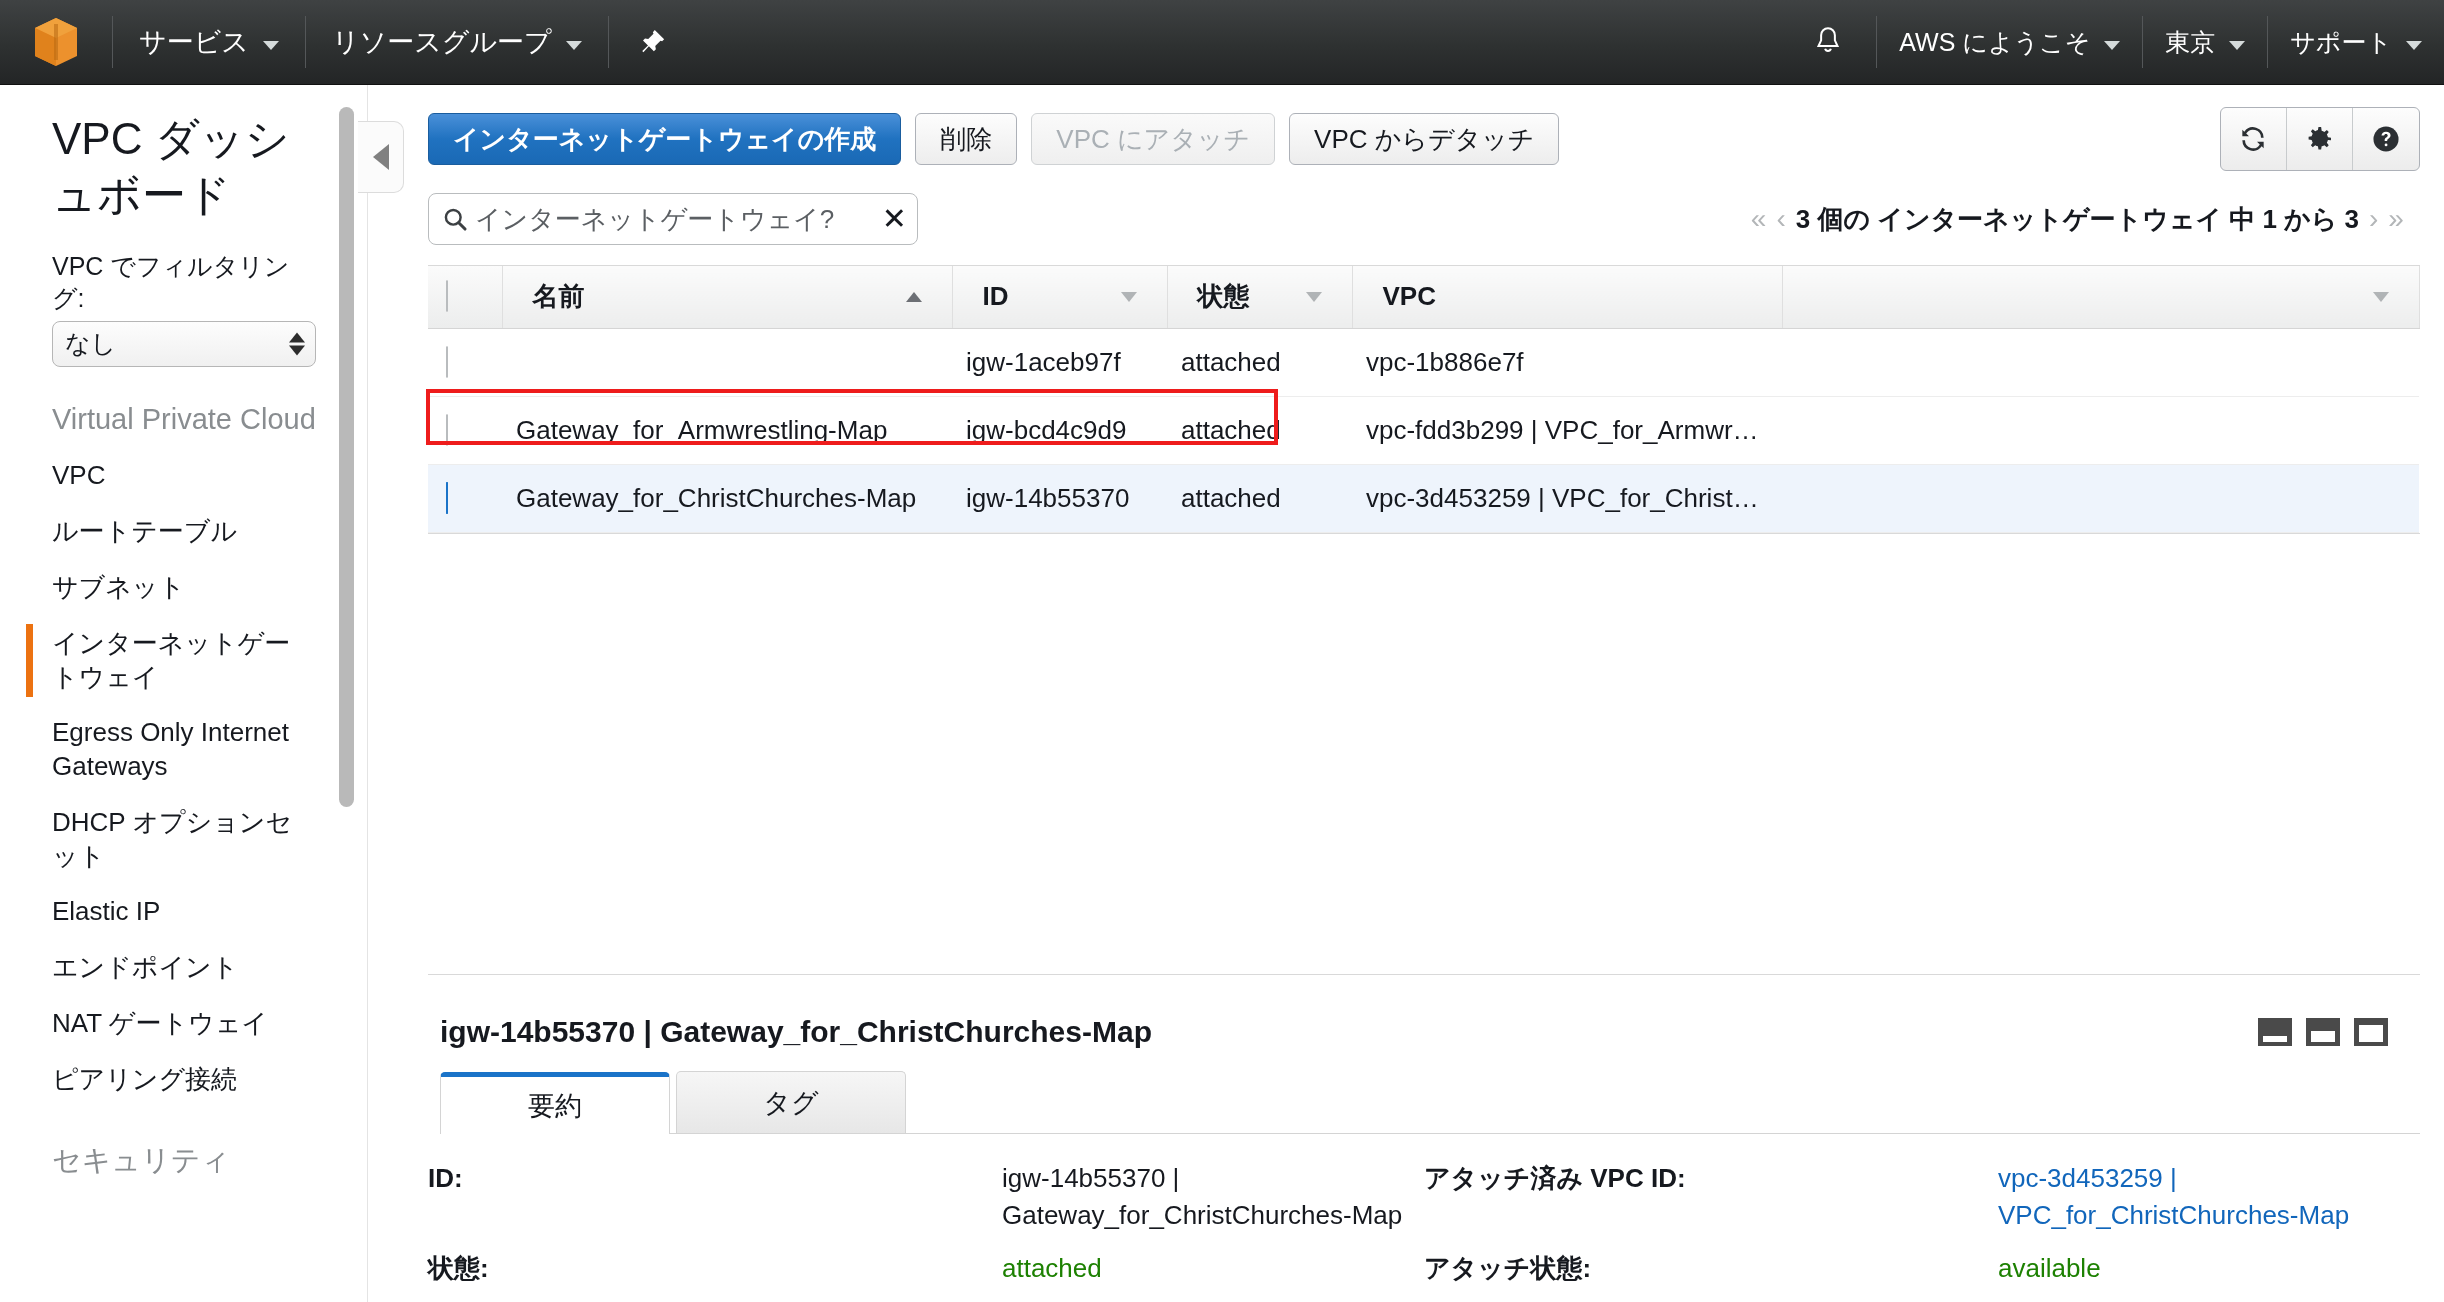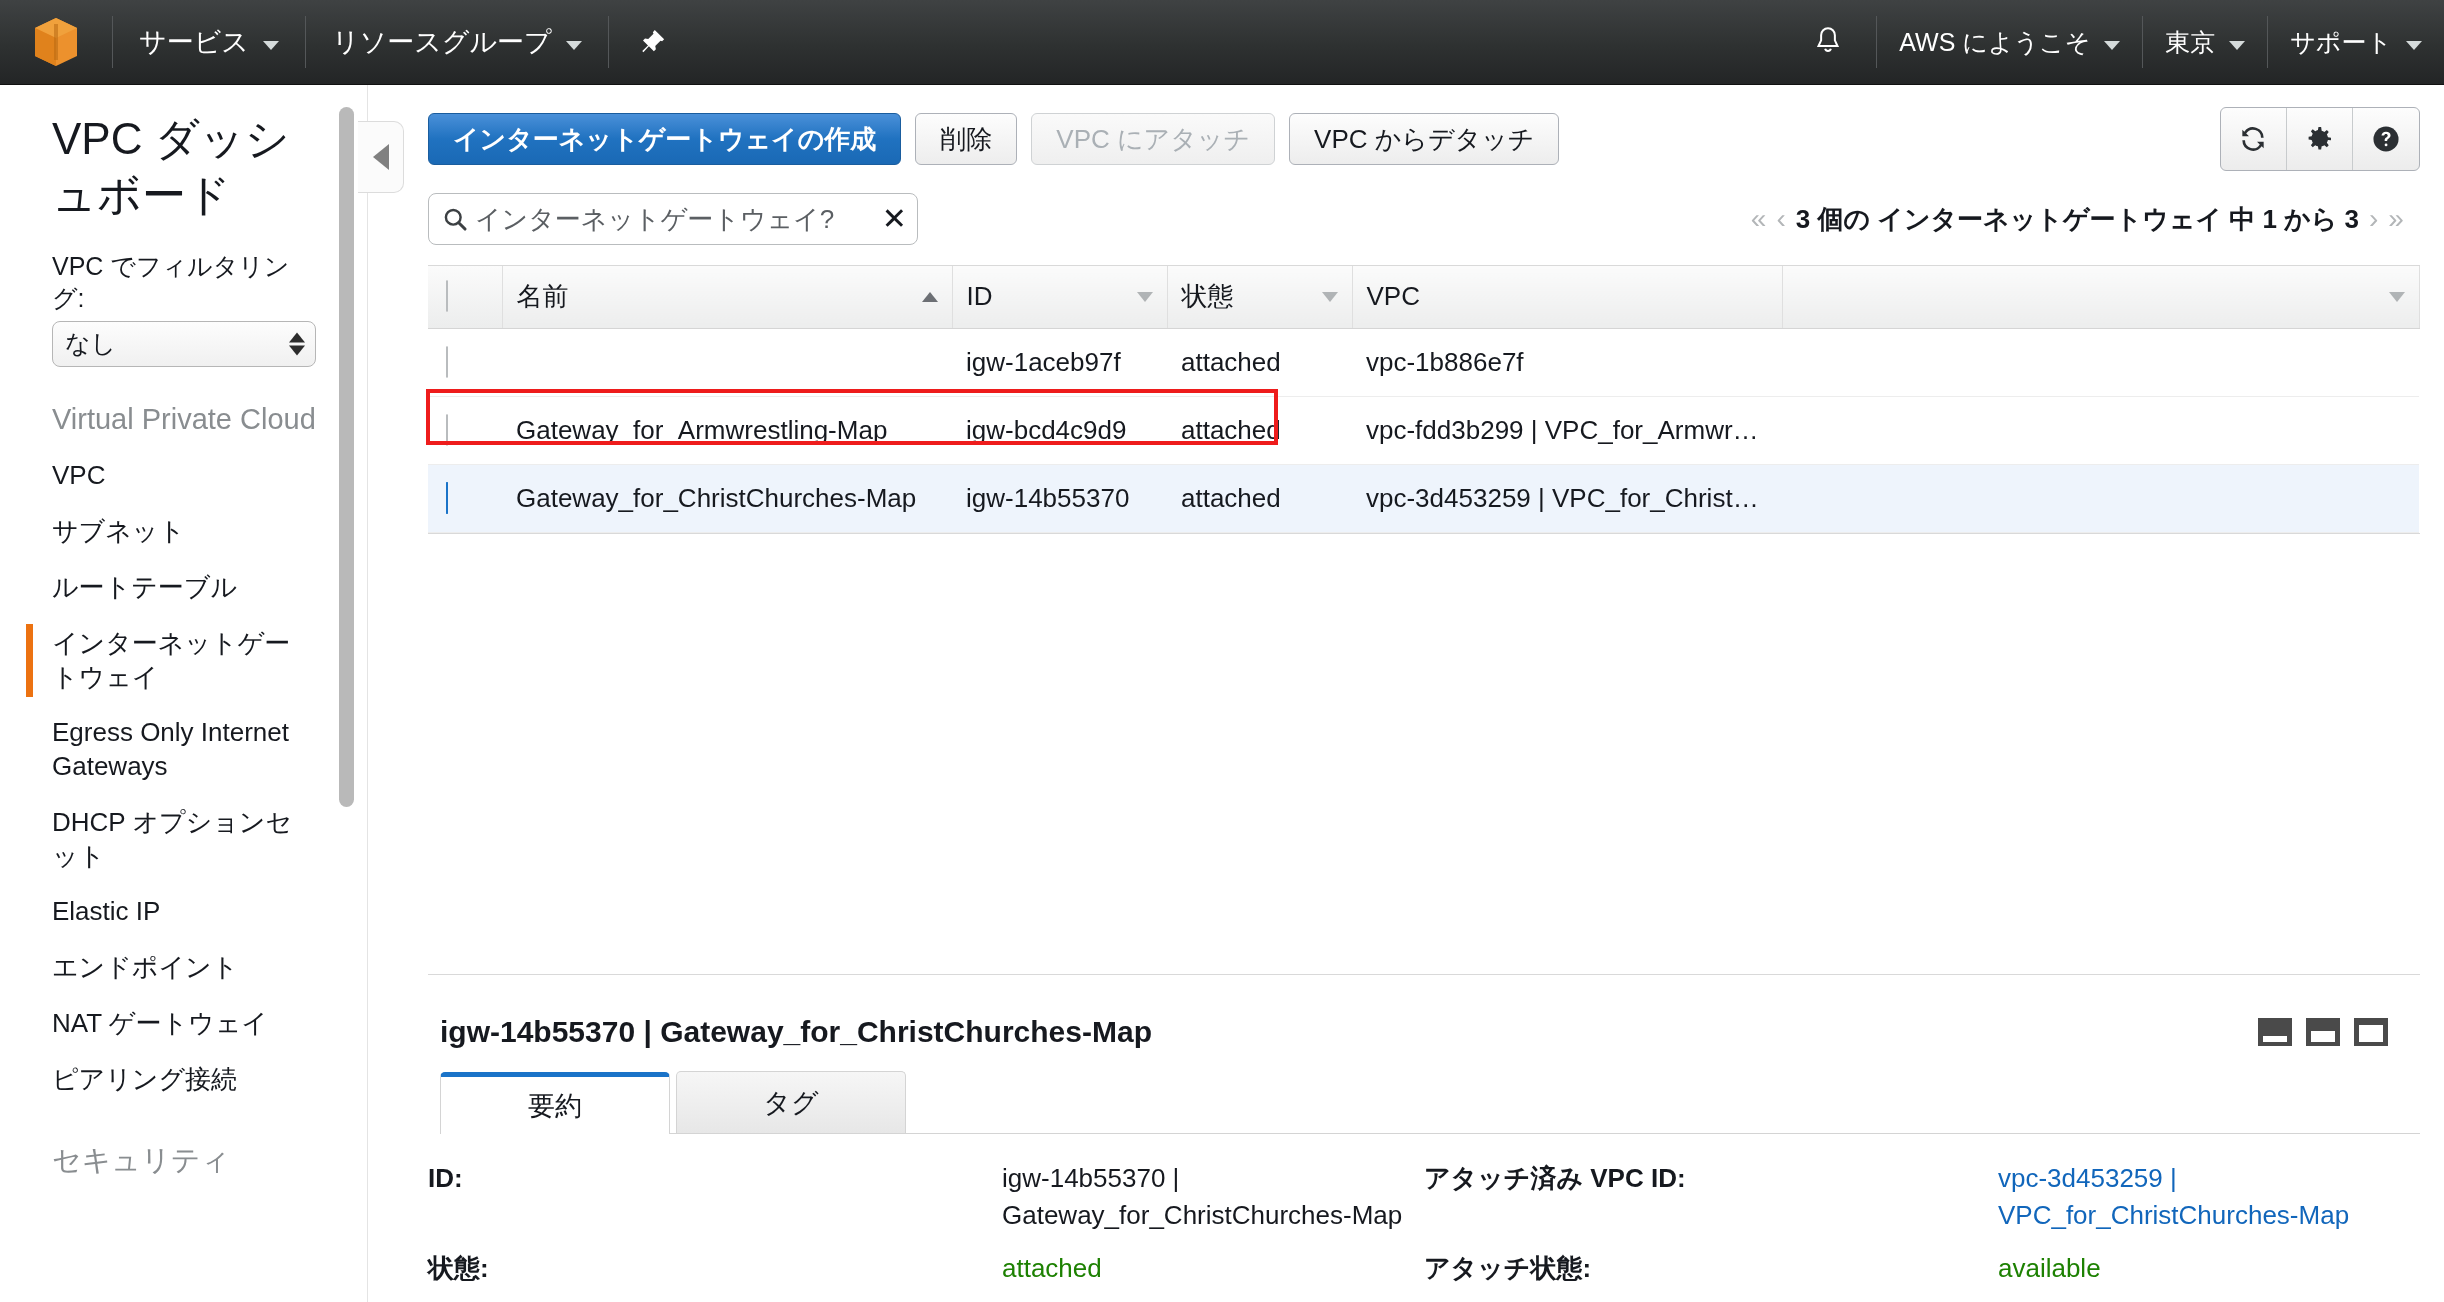--- a/index.html
+++ b/index.html
@@ -311,23 +311,23 @@
     border-collapse: collapse;
     table-layout: fixed;
     font-size: 26px;
   }
   table.grid th {
     background: linear-gradient(to bottom, #fbfbfb, #eceded);
     border-bottom: 1px solid #d5d5d5;
     border-right: 1px solid #dfdfdf;
     height: 62px;
     text-align: left;
-    font-weight: 400;
-    color: #16191f;
-    padding: 0 14px;
+    font-weight: 700;
+    color: #16191f;
+    padding: 0 30px;
     position: relative;
     box-sizing: border-box;
     cursor: pointer;
   }
   table.grid th .th-in { display: flex; align-items: center; }
   table.grid th .sort {
     margin-left: auto;
     opacity: .75;
   }
   .sort-asc { width:0;height:0;border-left:8px solid transparent;border-right:8px solid transparent;border-bottom:10px solid #3f4349; }
@@ -529,22 +529,22 @@
           <span class="stepper">
             <span class="tri-up"></span>
             <span class="tri-dn"></span>
           </span>
         </div>
       </div>
 
       <div class="sb-group">Virtual Private Cloud</div>
 
       <div class="sb-link">VPC</div>
+      <div class="sb-link">ルートテーブル</div>
       <div class="sb-link">サブネット</div>
-      <div class="sb-link">ルートテーブル</div>
       <div class="sb-link active">インターネットゲートウェイ</div>
       <div class="sb-link">Egress Only Internet Gateways</div>
       <div class="sb-link">DHCP オプションセット</div>
       <div class="sb-link">Elastic IP</div>
       <div class="sb-link">エンドポイント</div>
       <div class="sb-link">NAT ゲートウェイ</div>
       <div class="sb-link">ピアリング接続</div>
 
       <div class="sb-group">セキュリティ</div>
     </div>

